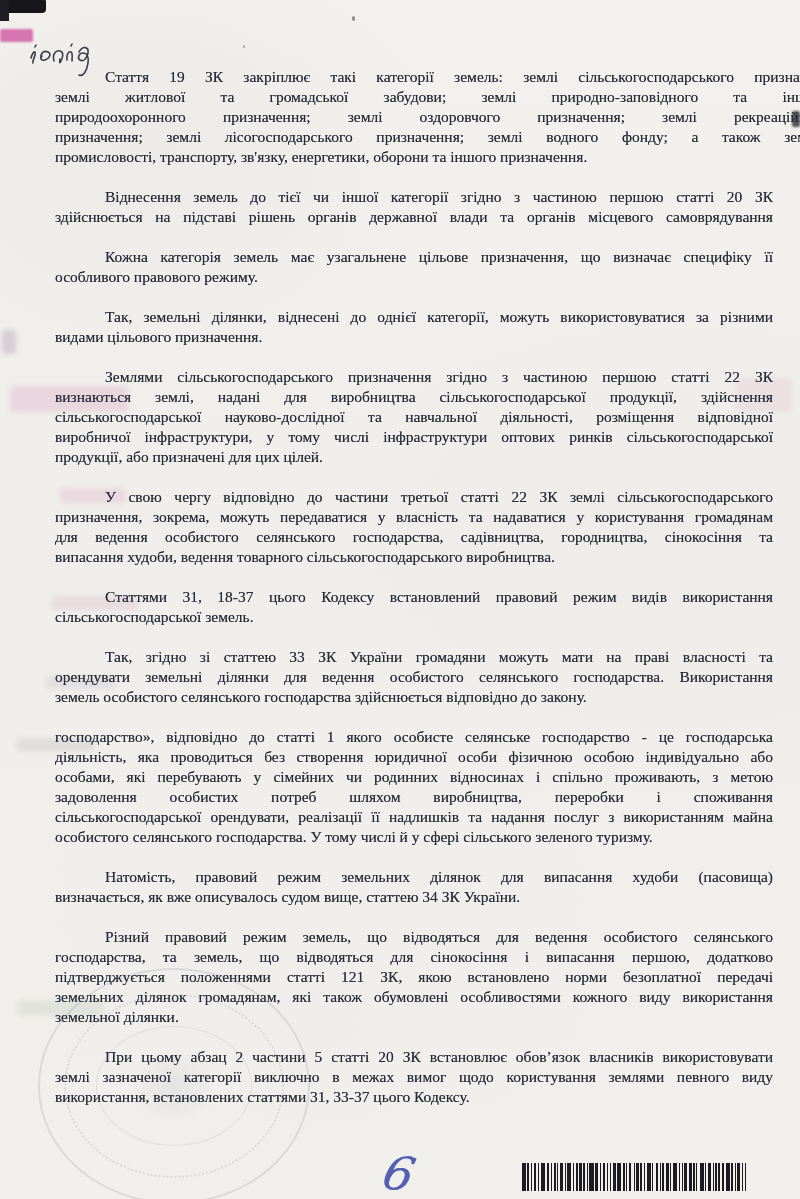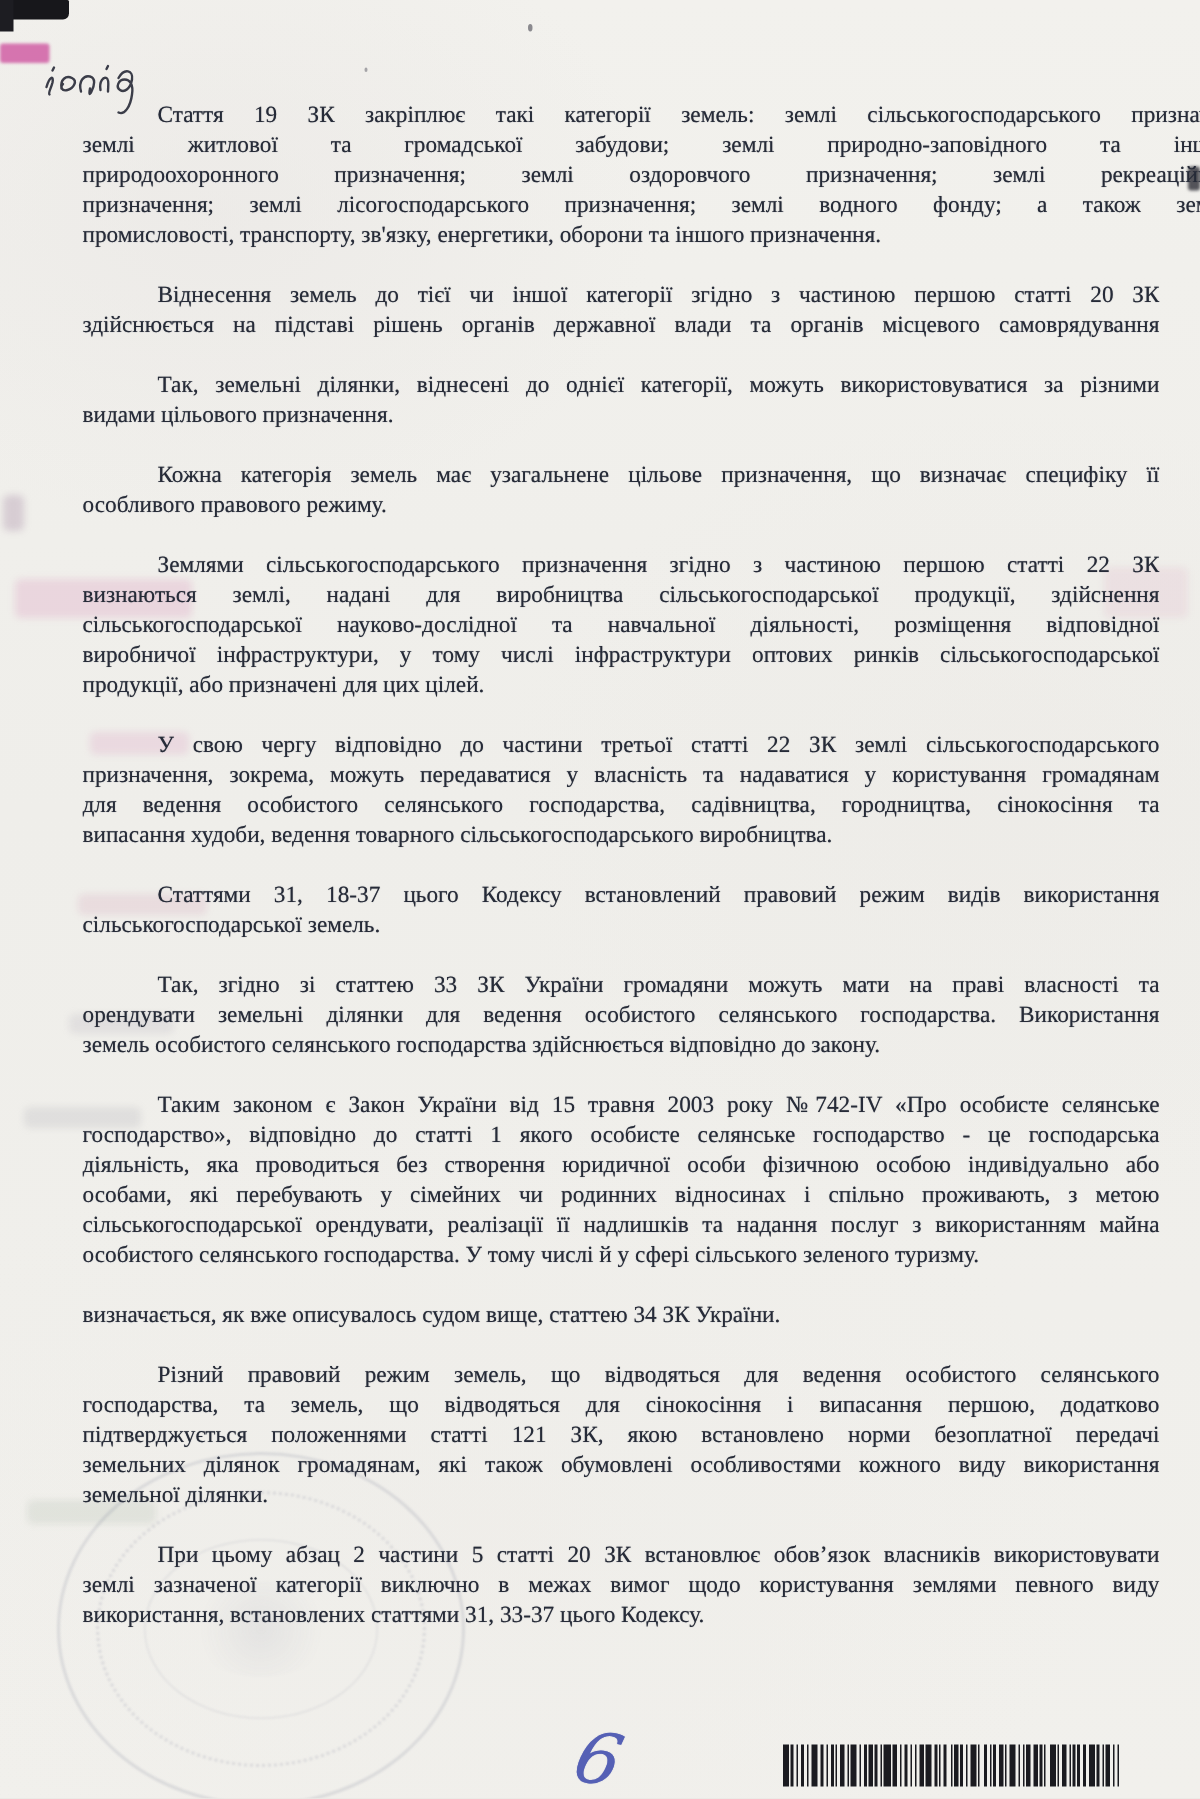--- a/index.html
+++ b/index.html
@@ -96,26 +96,26 @@
         <div class="line">землі житлової та громадської забудови; землі природно-заповідного та інш</div>
         <div class="line">природоохоронного призначення; землі оздоровчого призначення; землі рекреаційн</div>
         <div class="line">призначення; землі лісогосподарського призначення; землі водного фонду;  а також зем</div>
         <div class="line last">промисловості, транспорту, зв'язку, енергетики, оборони та іншого призначення.</div>
       </div>
       <div class="para">
         <div class="line first">Віднесення земель  до тієї чи іншої категорії  згідно з частиною першою статті 20 ЗК</div>
         <div class="line">здійснюється на підставі рішень органів державної влади та органів місцевого самоврядування</div>
       </div>
       <div class="para">
+        <div class="line first">Кожна категорія земель має узагальнене цільове призначення, що визначає специфіку  її</div>
+        <div class="line last">особливого правового режиму.</div>
+      </div>
+      <div class="para">
         <div class="line first">Так, земельні ділянки, віднесені до однієї категорії, можуть використовуватися за різними</div>
         <div class="line last">видами цільового призначення.</div>
-      </div>
-      <div class="para">
-        <div class="line first">Кожна категорія земель має узагальнене цільове призначення, що визначає специфіку  її</div>
-        <div class="line last">особливого правового режиму.</div>
       </div>
       <div class="para">
         <div class="line first">Землями сільськогосподарського призначення згідно з частиною першою статті 22 ЗК</div>
         <div class="line">визнаються землі, надані для виробництва сільськогосподарської продукції, здійснення</div>
         <div class="line">сільськогосподарської науково-дослідної та навчальної діяльності, розміщення відповідної</div>
         <div class="line">виробничої інфраструктури, у тому числі інфраструктури оптових ринків сільськогосподарської</div>
         <div class="line last">продукції, або призначені для цих цілей.</div>
       </div>
       <div class="para">
         <div class="line first">У свою чергу відповідно до частини третьої статті 22 ЗК землі сільськогосподарського</div>
@@ -126,28 +126,29 @@
       <div class="para">
         <div class="line first">Статтями 31, 18-37 цього Кодексу встановлений правовий режим видів використання</div>
         <div class="line last">сільськогосподарської земель.</div>
       </div>
       <div class="para">
         <div class="line first">Так, згідно зі статтею 33 ЗК України громадяни можуть мати на праві власності та</div>
         <div class="line">орендувати земельні ділянки для ведення особистого селянського господарства. Використання</div>
         <div class="line last">земель особистого селянського господарства здійснюється відповідно до закону.</div>
       </div>
       <div class="para">
-        <div class="line first">Таким законом є Закон України від 15 травня 2003 року №742-IV «Про особисте селянське</div>
         <div class="line">господарство», відповідно до статті 1 якого особисте селянське господарство - це господарська</div>
         <div class="line">діяльність, яка проводиться без створення юридичної особи фізичною особою індивідуально або</div>
         <div class="line">особами, які перебувають у сімейних чи родинних відносинах і спільно проживають, з метою</div>
+        <div class="line">задоволення особистих потреб шляхом виробництва, переробки і споживання</div>
         <div class="line">сільськогосподарської орендувати, реалізації її надлишків та надання послуг з використанням майна</div>
         <div class="line last">особистого селянського господарства. У тому числі й у сфері сільського зеленого туризму.</div>
       </div>
       <div class="para">
+        <div class="line first">Натомість, правовий режим земельних ділянок для випасання худоби (пасовища)</div>
         <div class="line last">визначається, як вже описувалось судом вище, статтею 34 ЗК України.</div>
       </div>
       <div class="para">
         <div class="line first">Різний правовий режим земель, що відводяться для ведення особистого селянського</div>
         <div class="line">господарства, та земель, що відводяться для сінокосіння і випасання першою, додатково</div>
         <div class="line">підтверджується положеннями статті 121 ЗК, якою встановлено норми безоплатної передачі</div>
         <div class="line">земельних ділянок громадянам, які також обумовлені особливостями  кожного виду  використання</div>
         <div class="line last">земельної ділянки.</div>
       </div>
       <div class="para">

